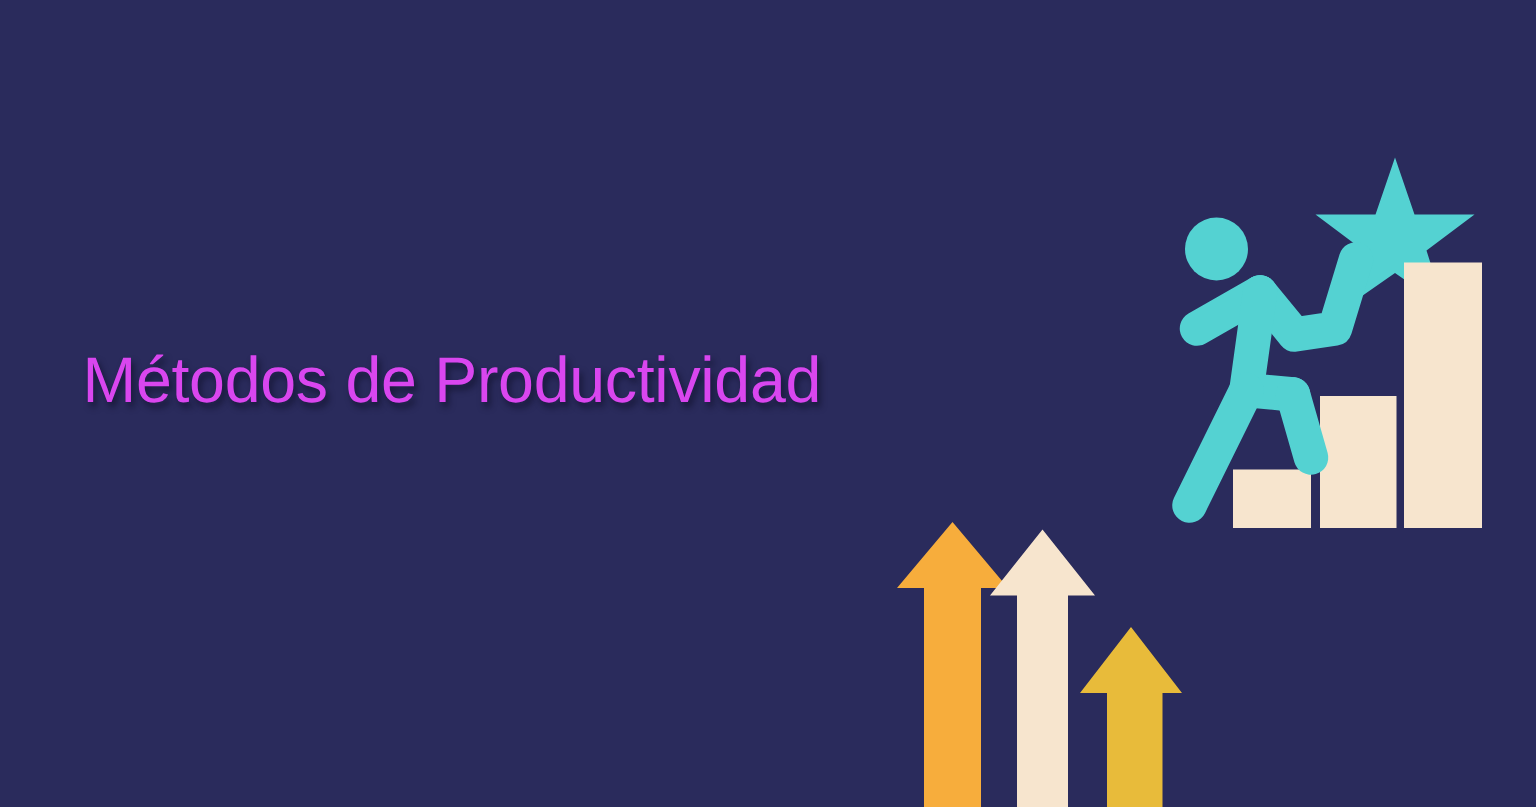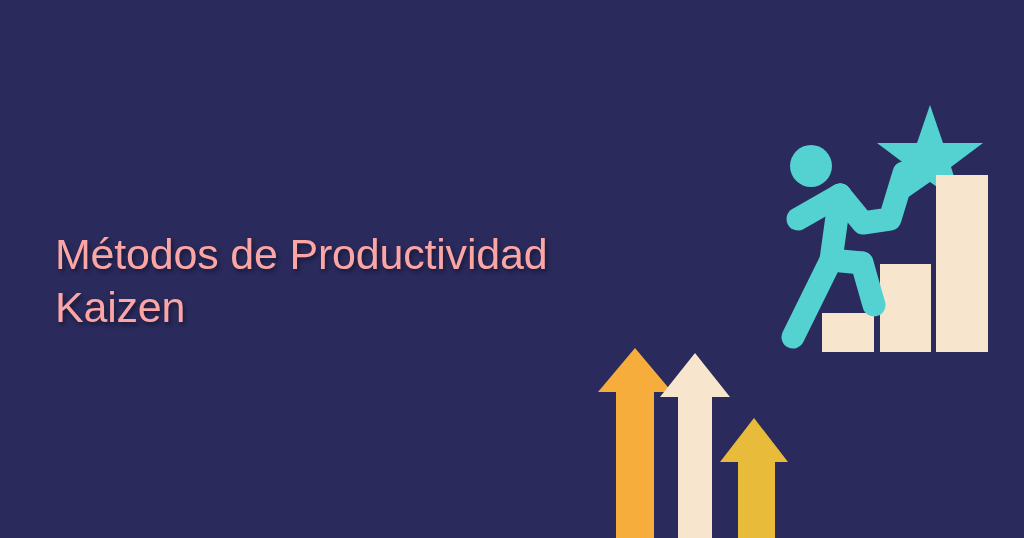--- a/index.html
+++ b/index.html
@@ -22,39 +22,38 @@
     left: 55px;
     top: 228px;
     width: 640px;
   }
   .title-line {
     font-family: "Liberation Sans", sans-serif;
     font-size: 43px;
     line-height: 53px;
     font-weight: 400;
     letter-spacing: -0.2px;
-    color: #fca5a5;
+    color: #d946ef;
     text-shadow: 2px 3px 4px rgba(10, 10, 30, 0.55);
     white-space: nowrap;
   }
   #art-climber, #art-arrows {
     position: absolute;
     pointer-events: none;
   }
   #art-climber { left: 735px; top: 95px; width: 275px; height: 270px; }
   #art-arrows  { left: 590px; top: 340px; width: 215px; height: 198px; }
 </style>
 </head>
 <body>
 
 <div id="banner">
 
   <div id="title-block">
     <div class="title-line">Métodos de Productividad</div>
-    <div class="title-line">Kaizen</div>
   </div>
 
   <svg id="art-climber" viewBox="0 0 275 270">
     <g>
       <polygon points="195,10 208,48 248,48 216,72 228,110 195,87 162,110 174,72 142,48 182,48" fill="#54d2d2"></polygon>
     </g>
     <g>
       <rect x="87" y="218" width="52" height="39" fill="#f7e5ce"></rect>
       <rect x="145" y="169" width="51" height="88" fill="#f7e5ce"></rect>
       <rect x="201" y="80" width="52" height="177" fill="#f7e5ce"></rect>

